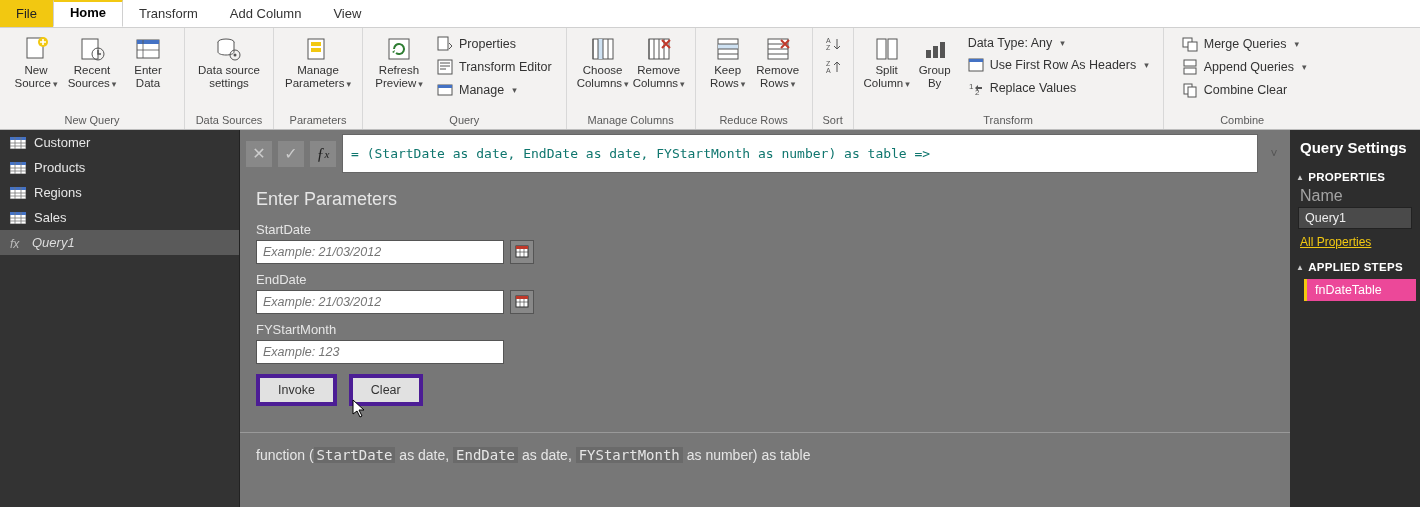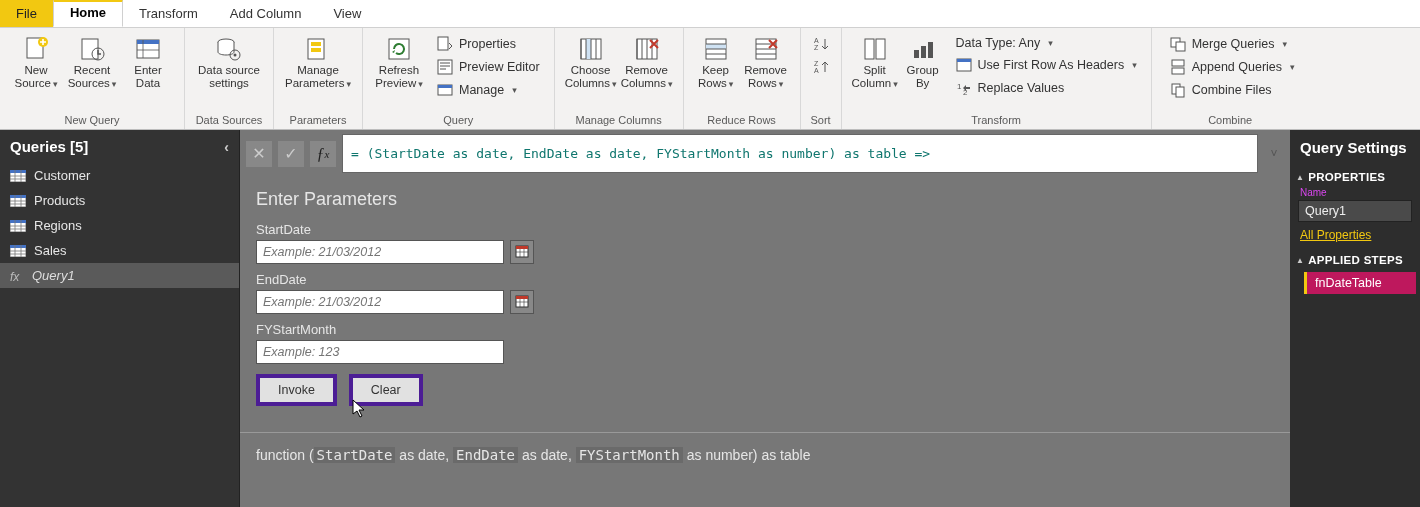--- a/index.html
+++ b/index.html
@@ -237,39 +237,39 @@
     color: #fff;
     white-space: nowrap;
   }
   .section-title {
     display:flex; align-items:center; gap:4px;
     font-size: 11.5px; font-weight:700; letter-spacing:.3px;
     color:#fff;
     padding: 6px 8px 4px 6px;
   }
   .section-title .tri { font-size:8px; color:#ccc;}
-  .prop-label { font-size:10px; color:#d946ef; padding: 0 10px;}
+  .prop-label { font-size:16px; color:#a3a3a3; padding: 0 10px;}
   .prop-input {
     margin: 2px 8px 6px 8px;
     background:#4a4a4a;
     border:1px solid #222;
     color:#eee;
     font-size:12.5px;
     padding:3px 6px;
     width: calc(100% - 16px);
   }
   .all-props {
     color:#f2c811;
     text-decoration: underline;
     font-size:12px;
     padding: 0 10px 6px 10px;
     cursor:pointer;
   }
   .step-item {
-    background:#be185d;
+    background:#ec4899;
     border-left:3px solid #f2c811;
     margin: 2px 4px 2px 14px;
     padding: 4px 8px;
     font-size:12.5px;
     color:#fff;
     cursor:pointer;
     white-space: nowrap;
     overflow: hidden;
   }
 
@@ -383,21 +383,21 @@
                 <rect x="1" y="1" width="10" height="13" fill="#fff" stroke="#555"></rect>
                 <path d="M12 7l3 3-3 3" stroke="#555" fill="none"></path>
               </svg></span>
           <span>Properties</span>
         </div>
         <div class="smallbtn">
           <span class="si"><svg viewBox="0 0 16 16">
                 <rect x="1" y="1" width="14" height="14" fill="#fff" stroke="#555"></rect>
                 <path d="M3 4h10 M3 7h10 M3 10h6" stroke="#555"></path>
               </svg></span>
-          <span>Preview Editor</span>
+          <span>Transform Editor</span>
         </div>
         <div class="smallbtn">
           <span class="si"><svg viewBox="0 0 16 16">
                 <rect x="1" y="3" width="14" height="10" fill="#fff" stroke="#555"></rect>
                 <rect x="1" y="3" width="14" height="3" fill="#4472c4"></rect>
               </svg></span>
           <span>Manage</span>
             <span class="caret">▾</span>
         </div>
       </div>
@@ -543,36 +543,32 @@
                 <rect x="2" y="9" width="12" height="6" fill="#fff" stroke="#555"></rect>
               </svg></span>
           <span>Append Queries</span>
             <span class="caret">▾</span>
         </div>
         <div class="smallbtn">
           <span class="si"><svg viewBox="0 0 16 16">
                 <rect x="2" y="2" width="8" height="10" fill="#fff" stroke="#555"></rect>
                 <rect x="6" y="5" width="8" height="10" fill="#fff" stroke="#555"></rect>
               </svg></span>
-          <span>Combine Files</span>
+          <span>Combine Clear</span>
         </div>
       </div>
     </div>
     <div class="group-label">Combine</div>
   </div>
 
 </div>
 
 <div class="main">
 
   <div class="queries-pane">
-    <div class="queries-header">
-      <span>Queries [5]</span>
-      <span class="collapse">‹</span>
-    </div>
     <div class="query-item">
       <span class="tbl-icon"><svg viewBox="0 0 16 12">
             <rect width="16" height="12" fill="#fff" stroke="#777"></rect>
             <rect width="16" height="3" fill="#4472c4"></rect>
             <path d="M0 6h16 M0 9h16 M5 0v12 M11 0v12" stroke="#777" stroke-width="0.8"></path>
           </svg></span>
       <span>Customer</span>
     </div>
     <div class="query-item">
       <span class="tbl-icon"><svg viewBox="0 0 16 12">

